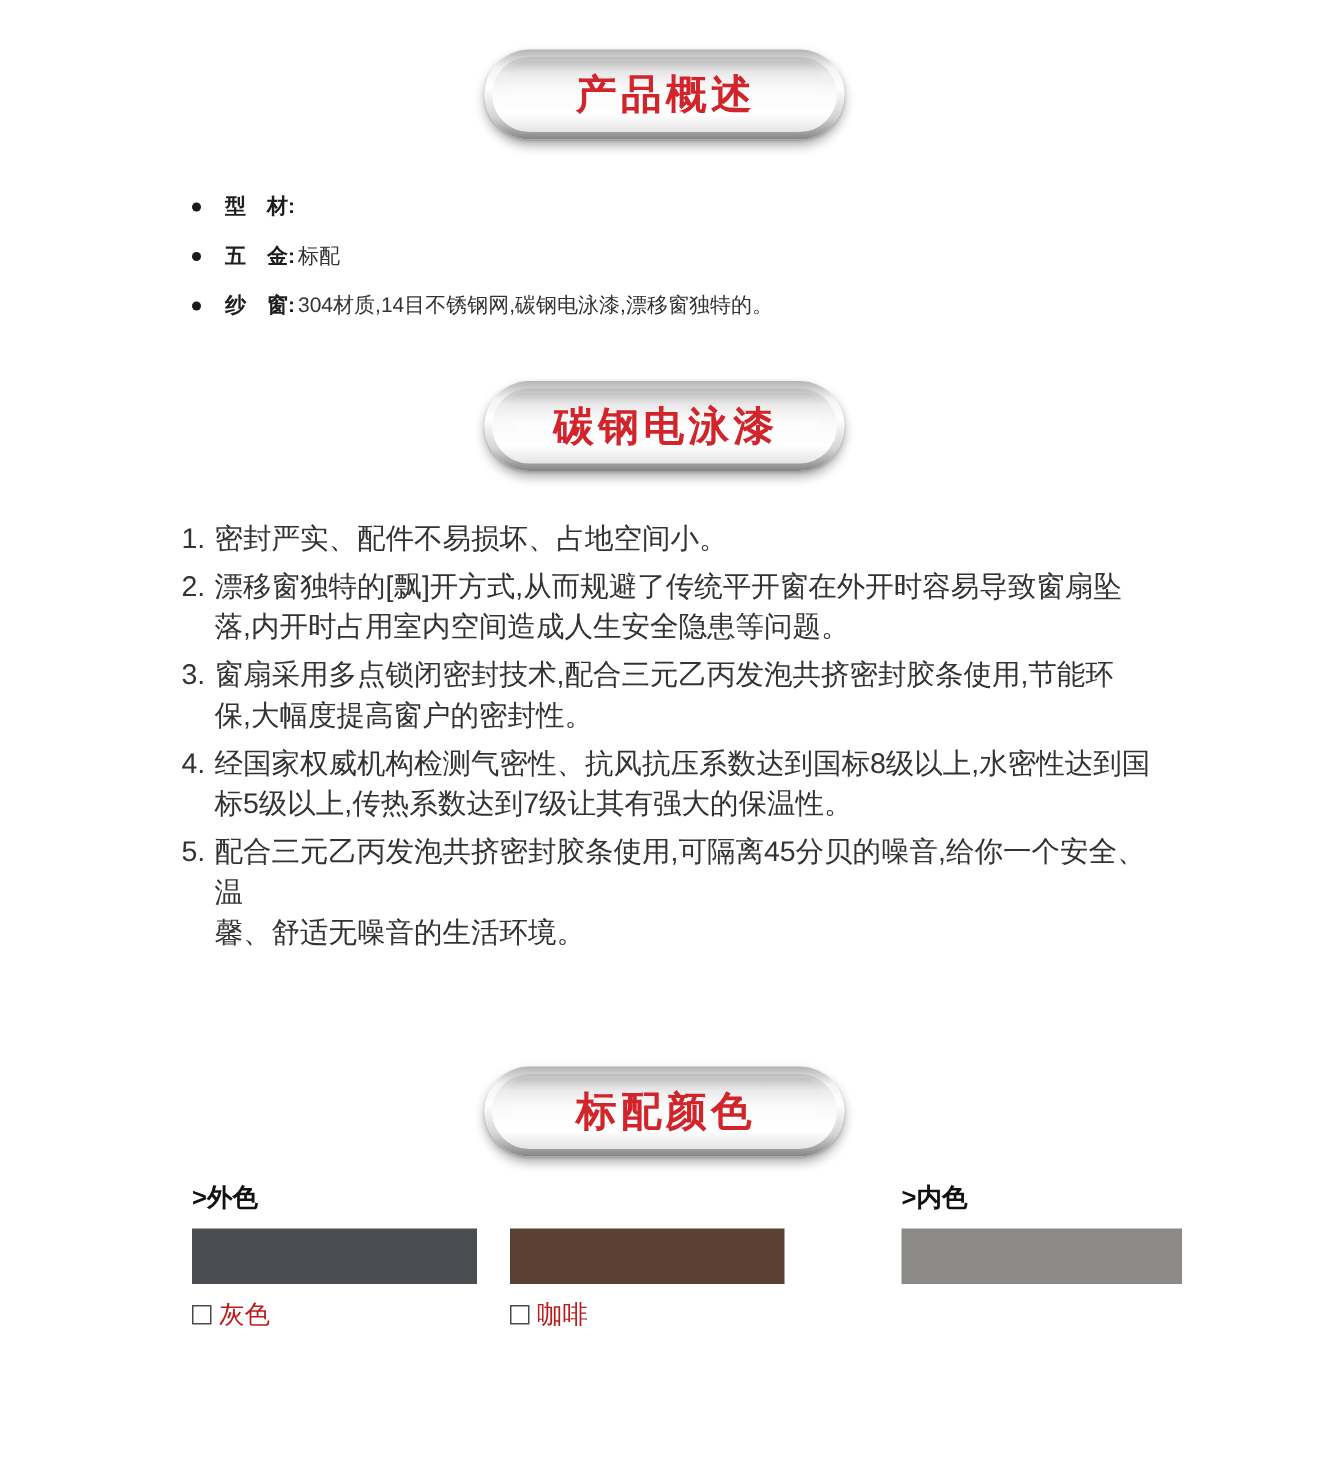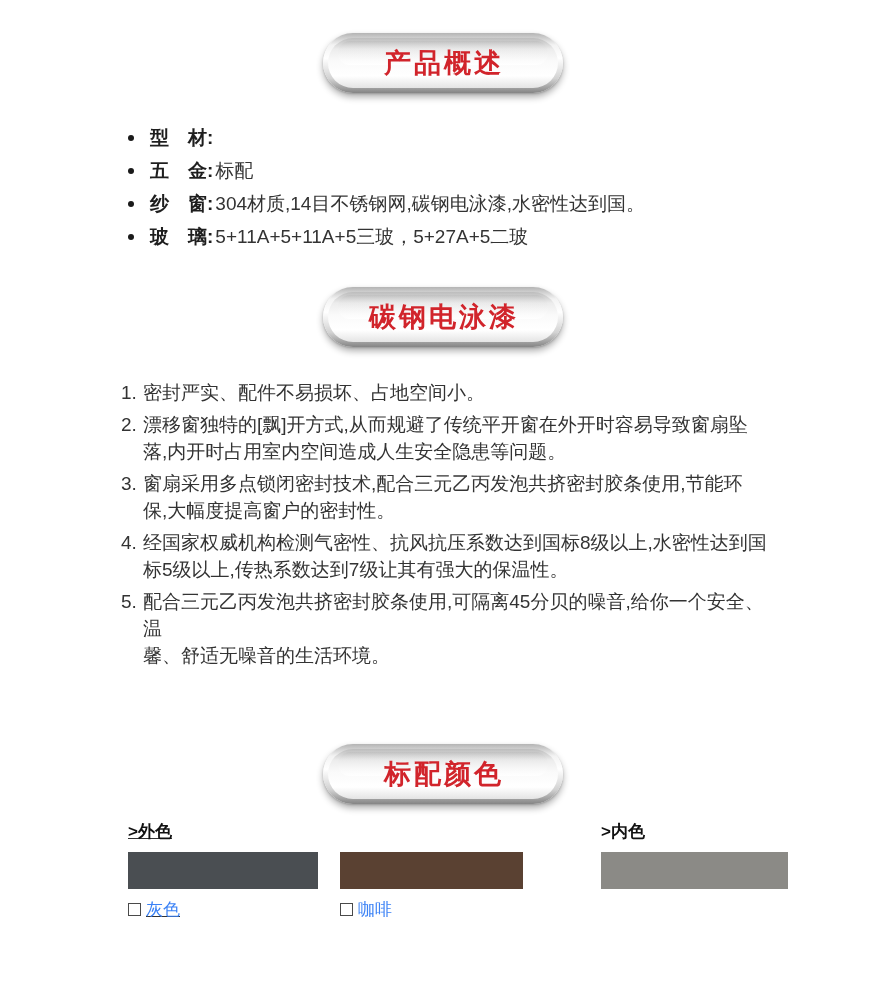--- a/index.html
+++ b/index.html
@@ -26,41 +26,41 @@
     content:""; position:absolute; left:10px; right:10px; top:3px; height:24px; border-radius:14px;
     background:linear-gradient(180deg,rgba(110,110,110,0.10),rgba(255,255,255,0.92));
   }
   .badge-text {
     position:relative; font-size:27px; font-weight:700; letter-spacing:3px;
     color:var(--badge-red,#d1242b); padding-left:3px;font-family:Liberation Mono, monospace;
   }
 
   
   .spec-list { list-style:none; margin:35px 0 0 128px; padding:0; }
-  .spec-row { display:flex; align-items:center; height:20px; margin-bottom:13px; font-size:19px; }
+  .spec-row { display:flex; align-items:center; height:20px; margin-bottom:13px; font-size:14px; }
   .dot { width:6px; height:6px; border-radius:50%; background:#1a1a1a; margin-right:16px; flex:none; }
   .spec-label { font-weight:700; color:#1e1e1e; white-space:pre; }
   .spec-value { color:#333; margin-left:2px; white-space:pre; }
 
   
   .feat-wrap { margin-top:40px; }
   .feat-list { list-style:none; margin:32px 0 0 121px; padding:0; width:648px; }
   .feat-row { display:flex; margin-bottom:5px; font-size:19px; line-height:27px; color:#333; }
   .feat-num { flex:none; width:22px; }
   .feat-text { white-space:pre-line; }
 
   
   .colors-wrap { margin-top:75px; }
   .color-area { margin:19px 0 0 128px; display:flex; }
-  .col-1 { width:190px;text-decoration:underline; }
+  .col-1 { width:190px; }
   .col-2 { width:183px; margin-left:22px; }
   .col-3 { width:187px; margin-left:78px; }
   .color-head { height:18px; font-size:17px; font-weight:700; color:#111; margin-bottom:11px; line-height:18px; }
   .swatch { height:37px; width:100%; }
-  .swatch-label { margin-top:10px; font-size:17px; color:#3b82f6; display:flex; align-items:center; height:20px; }
+  .swatch-label { margin-top:10px; font-size:17px; color:#b91c1c; display:flex; align-items:center; height:20px; }
   .sq { width:13px; height:13px; border:1px solid #4a4a4a; margin-right:5px; flex:none; background:#fff; }
 </style>
 </head>
 <body>
 
 <div class="page">
 
   <section>
     <div class="badge">
       <div class="badge-inner">
@@ -74,26 +74,21 @@
         <span class="spec-label">型　材:</span>
       </li>
       <li class="spec-row">
         <span class="dot"></span>
         <span class="spec-label">五　金:</span>
         <span class="spec-value">标配</span>
       </li>
       <li class="spec-row">
         <span class="dot"></span>
         <span class="spec-label">纱　窗:</span>
-        <span class="spec-value">304材质,14目不锈钢网,碳钢电泳漆,水密性达到国。</span>
-      </li>
-      <li class="spec-row">
-        <span class="dot"></span>
-        <span class="spec-label">玻　璃:</span>
-        <span class="spec-value">5+11A+5+11A+5三玻，5+27A+5二玻</span>
+        <span class="spec-value">304材质,14目不锈钢网,碳钢电泳漆,漂移窗独特的。</span>
       </li>
     </ul>
   </section>
 
   <section class="feat-wrap">
     <div class="badge">
       <div class="badge-inner">
         <span class="badge-text">碳钢电泳漆</span>
       </div>
     </div>

